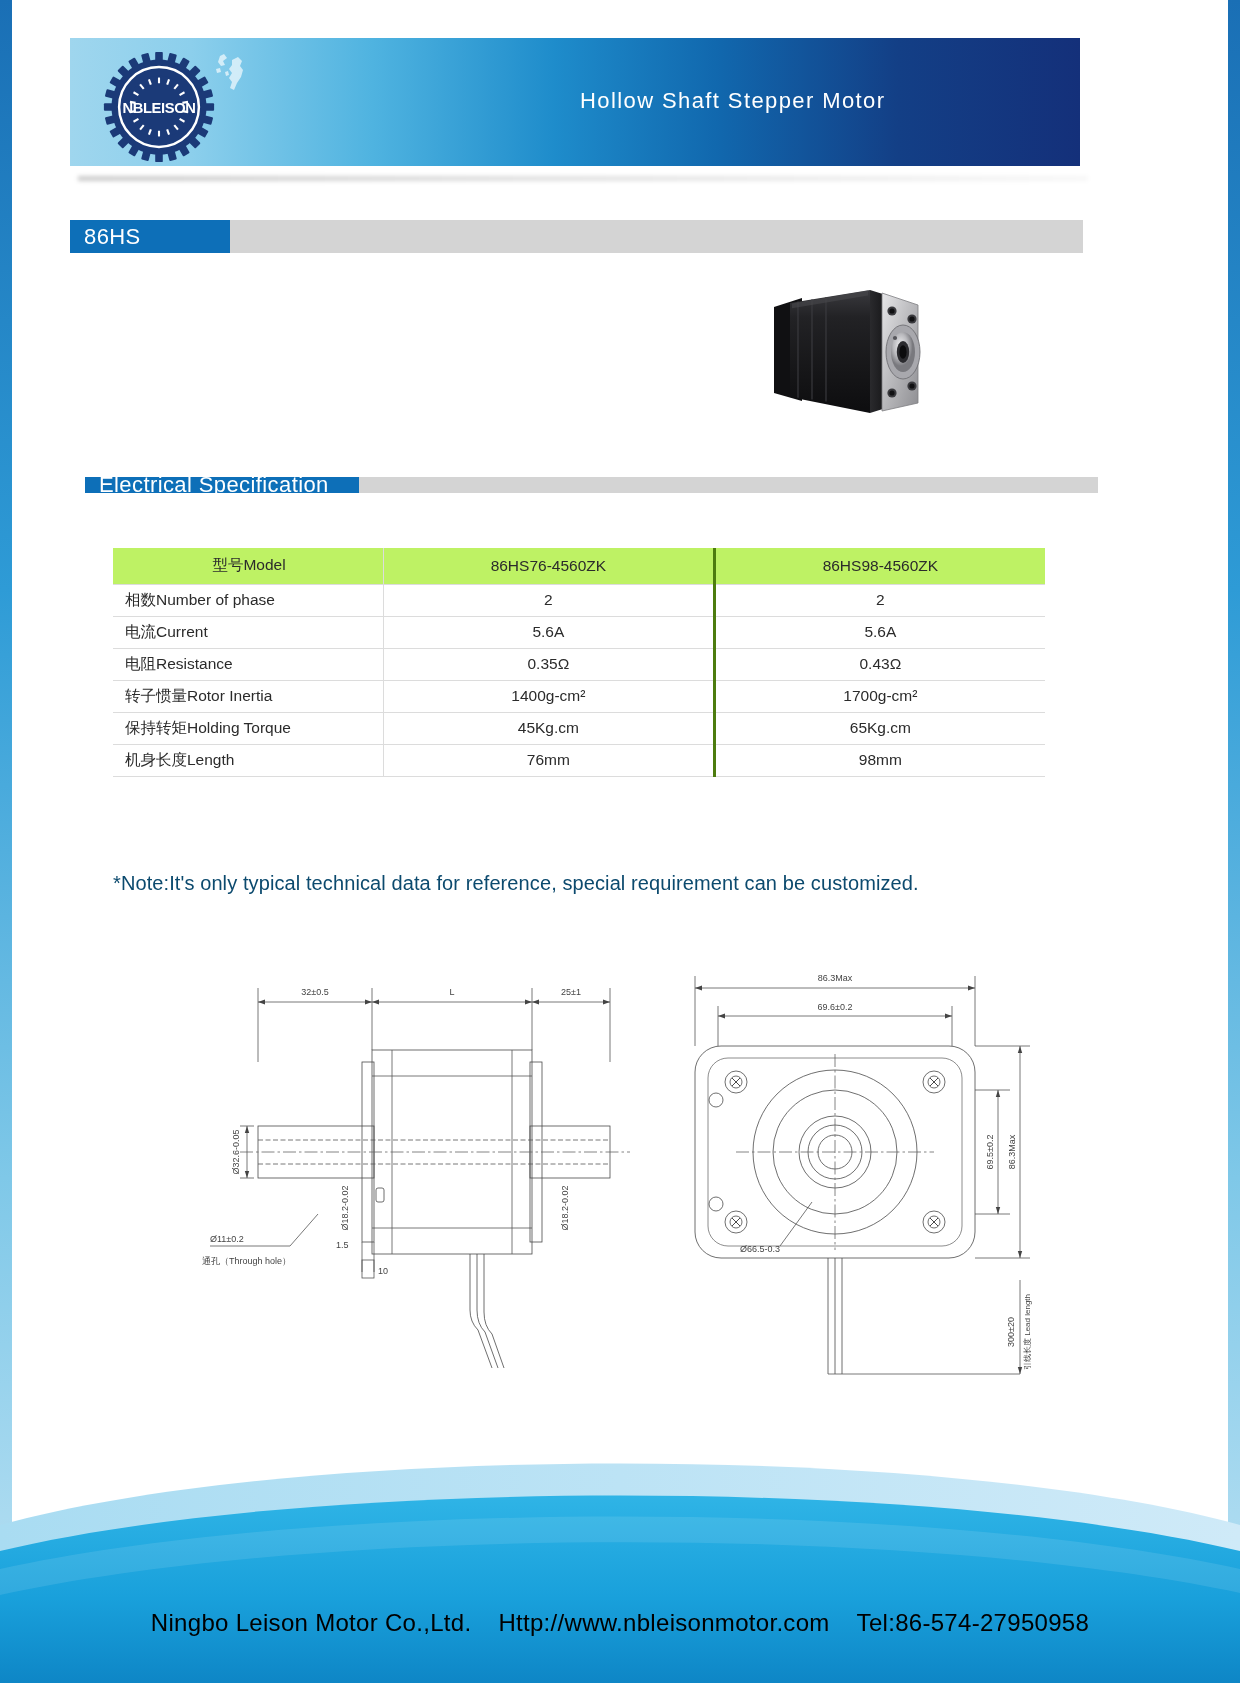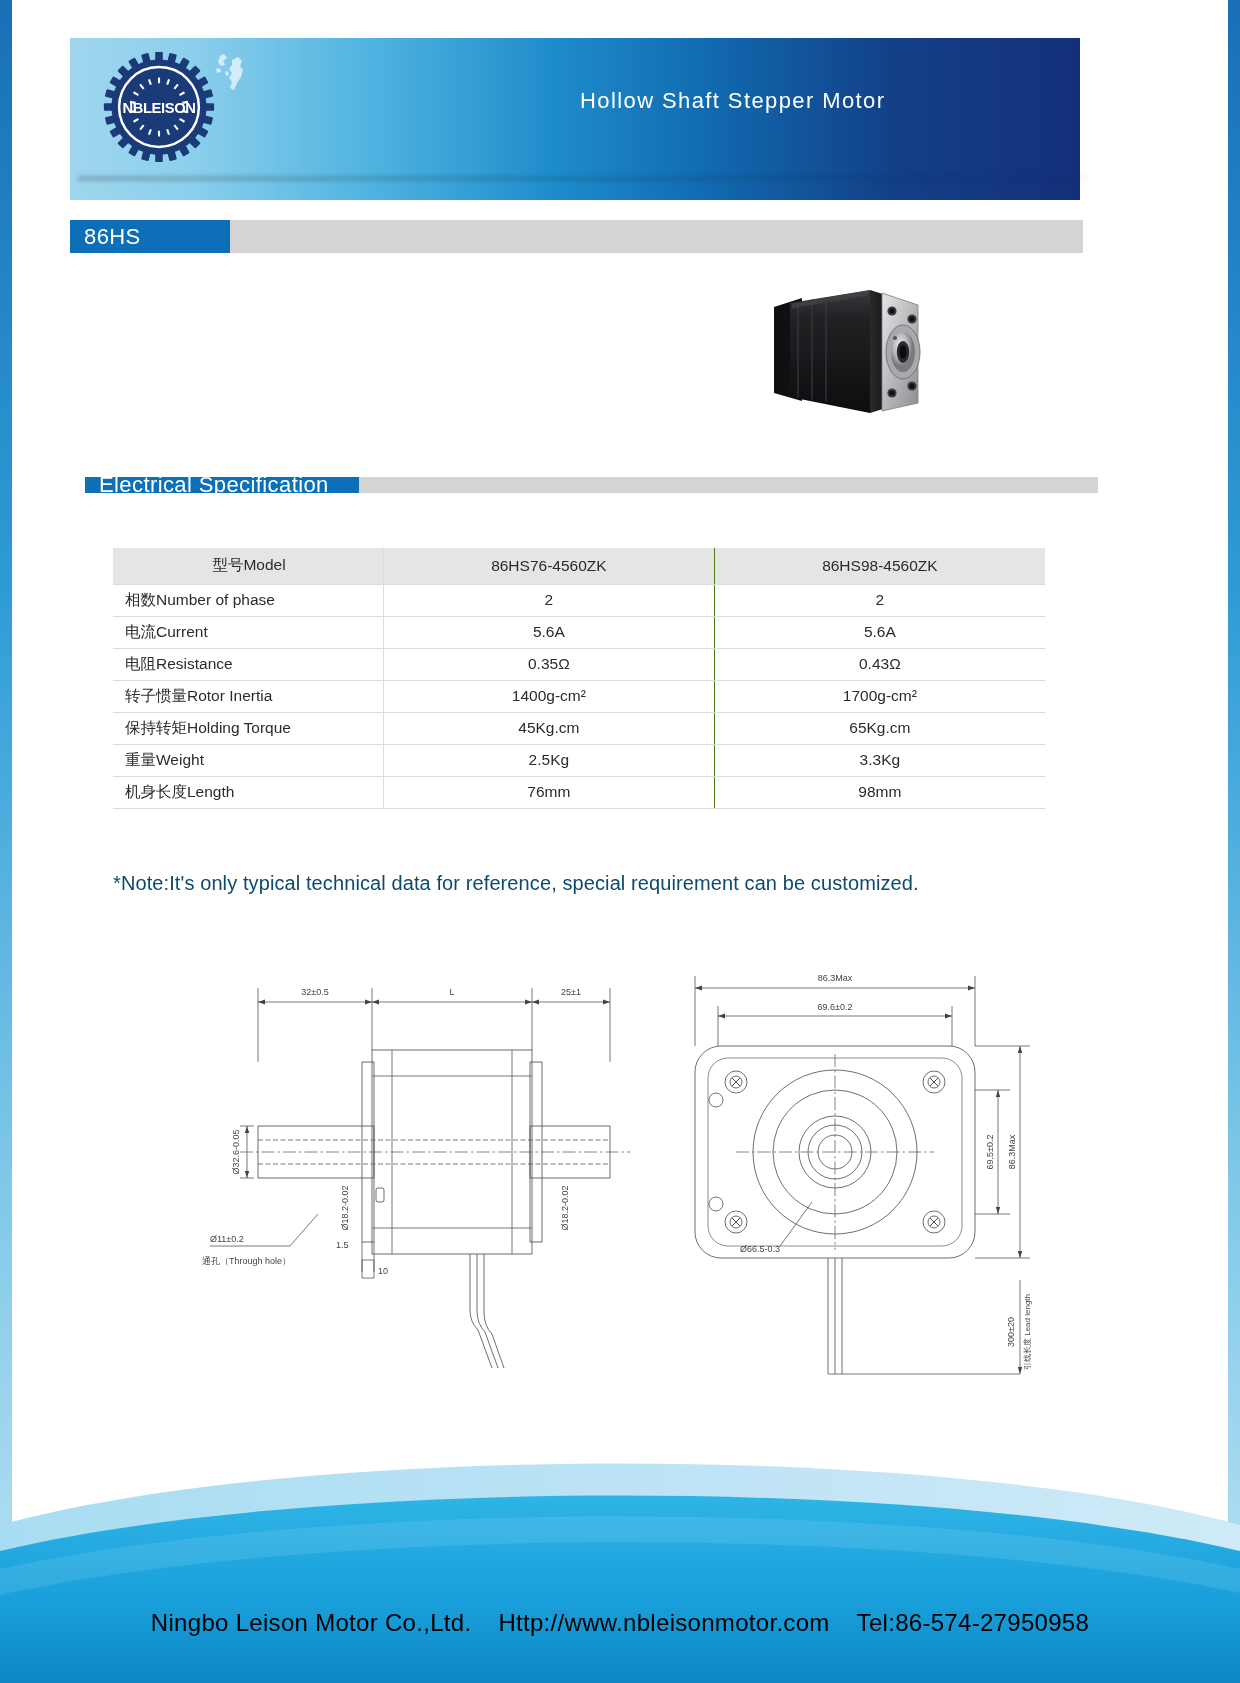--- a/index.html
+++ b/index.html
@@ -15,21 +15,21 @@
   .edge-left, .edge-right {
     position: absolute; top: 0; width: 12px; height: 1683px;
     background: linear-gradient(180deg, #1a6fb5 0%, #2e9bd6 35%, #7fc8e8 70%, #bfe3f4 100%);
   }
   .edge-left { left: 0; }
   .edge-right { right: 0; }
 
   
   .header {
     position: absolute; left: 70px; top: 38px;
-    width: 1010px; height: 162px;
+    width: 1010px; height: 128px;
     background: linear-gradient(90deg,
       #9fd6ee 0%, #8ccfec 12%, #4fb3e0 30%,
       #1e8ccb 48%, #1168ae 64%, #133f86 82%, #14307a 100%);
     display: flex; align-items: center;
   }
   .logo-wrap {
     position: absolute; left: 32px; top: 12px;
     width: 114px; height: 114px;
   }
   .gear-badge { width: 114px; height: 114px; display: block; }
@@ -75,30 +75,30 @@
   .spec-table {
     position: absolute; left: 113px; top: 548px;
     width: 932px; border-collapse: collapse;
     font-size: 15.5px; color: #2b2b2b;
   }
   .spec-table td {
     border-bottom: 1px solid #dcdcdc;
     height: 32px; padding: 0 10px; vertical-align: middle;
   }
   .spec-table tr.head td {
-    background: #e5e5e5; border-bottom: 1px solid #dcdcdc;
+    background: #bef264; border-bottom: 1px solid #dcdcdc;
     height: 36px; text-align: center;
   }
   .spec-table td.c-label {
     width: 256px; text-align: left; padding-left: 12px;
     border-right: 1px solid #dcdcdc;
   }
   .spec-table td.c-val {
     width: 313px; text-align: center;
-    border-right: 1px solid #4d7c0f;
+    border-right: 3px solid #4d7c0f;
   }
   .spec-table td.c-val:last-child { border-right: none; }
   .spec-table tr.head td.c-label { text-align: center; }
 
   
   .note {
     position: absolute; left: 113px; top: 872px;
     width: 960px; color: #0c4a6e; font-size: 20px;
     letter-spacing: .1px; white-space: nowrap;
   }
@@ -297,25 +297,20 @@
       <td class="c-label">转子惯量Rotor Inertia</td>
       <td class="c-val">1400g-cm²</td>
       <td class="c-val">1700g-cm²</td>
     </tr>
     <tr>
       <td class="c-label">保持转矩Holding Torque</td>
       <td class="c-val">45Kg.cm</td>
       <td class="c-val">65Kg.cm</td>
     </tr>
     <tr>
-      <td class="c-label">重量Weight</td>
-      <td class="c-val">2.5Kg</td>
-      <td class="c-val">3.3Kg</td>
-    </tr>
-    <tr>
       <td class="c-label">机身长度Length</td>
       <td class="c-val">76mm</td>
       <td class="c-val">98mm</td>
     </tr>
   </tbody>
 </table>
 
 <div class="note">*Note:It's only typical technical data for reference, special requirement can be customized.</div>
 
 <div class="drawings">

